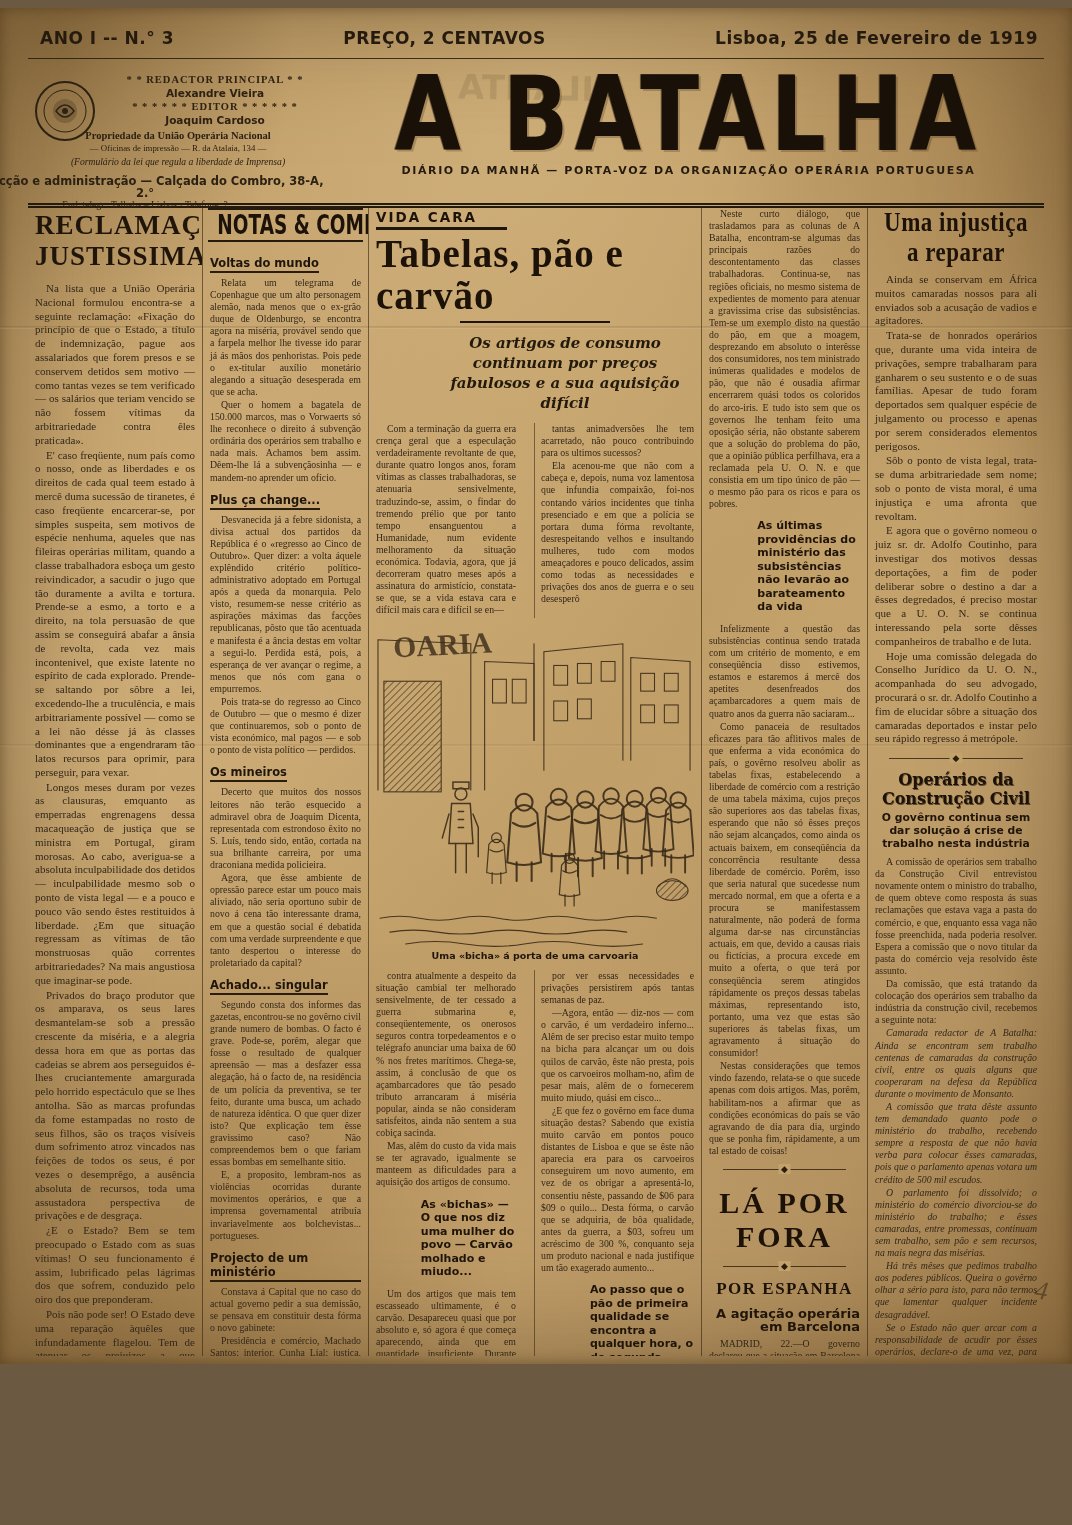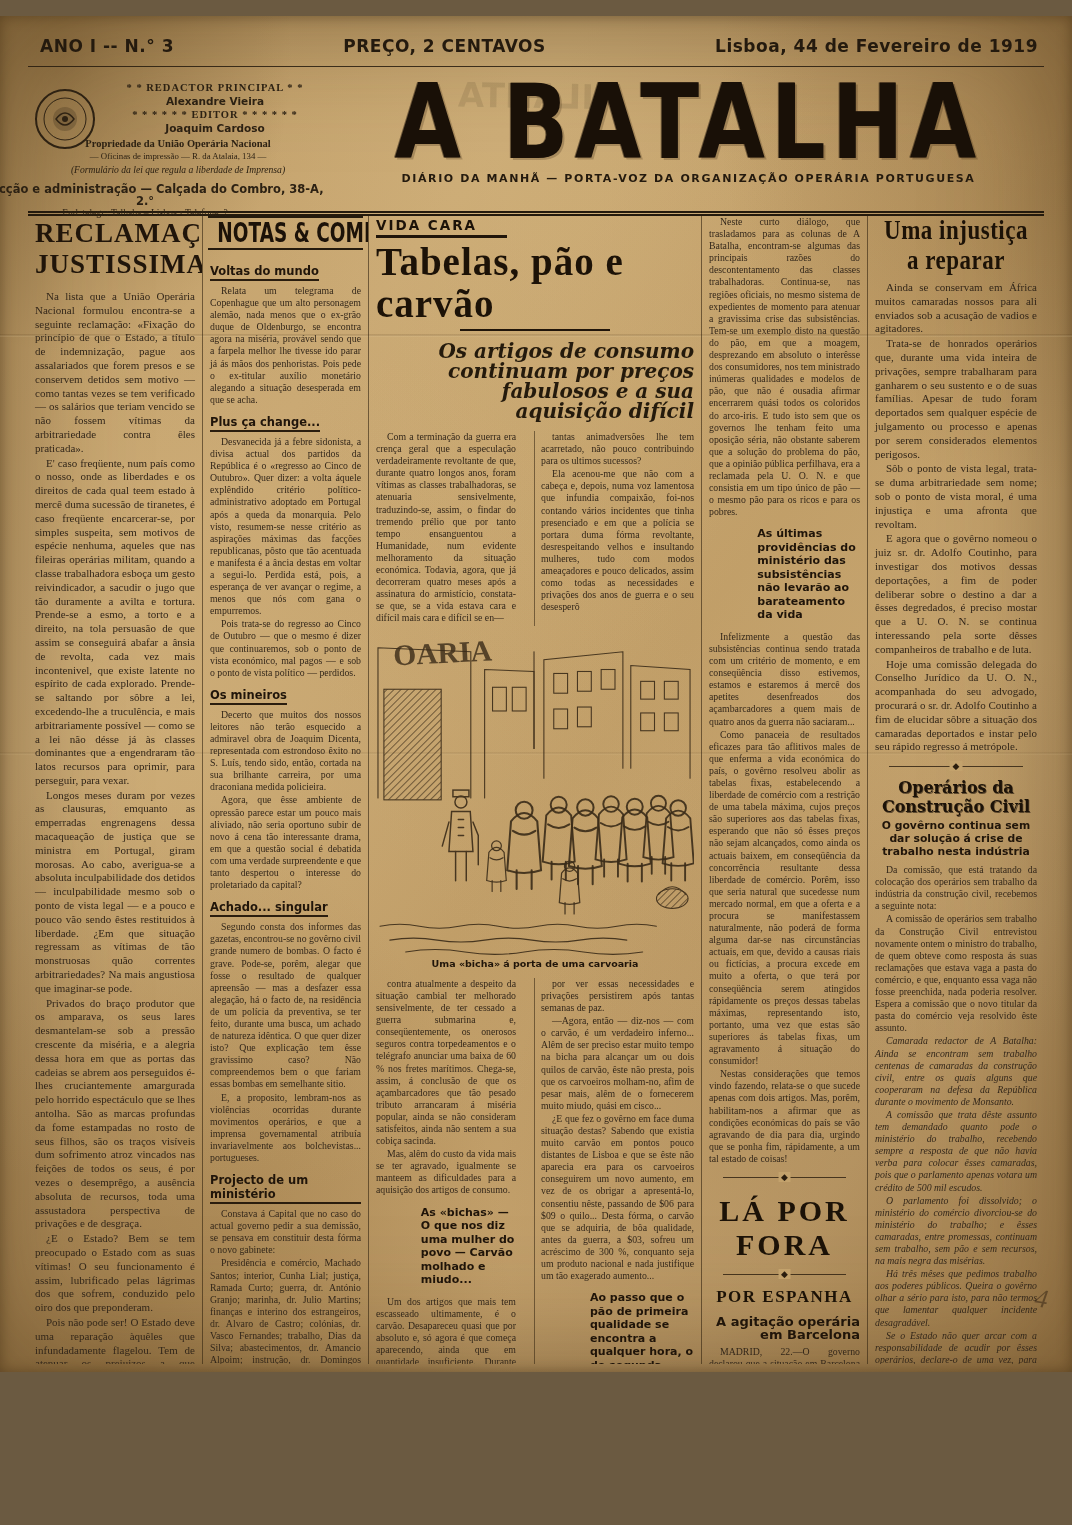--- a/index.html
+++ b/index.html
@@ -1,16 +1,16 @@
 <!DOCTYPE html>
 <html><head>
 <meta charset="utf-8">
 <style>
   html,body{margin:0;padding:0;background:#6b5a41;}
-  .page{position:relative;width:1072px;height:1356px;margin:16px auto;overflow:hidden;
+  .page{position:relative;width:1072px;height:1356px;margin:8px auto;overflow:hidden;
     color:#33271a;font-family:"Liberation Serif",serif;
     background:
       radial-gradient(ellipse at 6% 3%, rgba(82,56,22,.38), transparent 16%),
       radial-gradient(ellipse at 97% 6%, rgba(110,78,36,.30), transparent 22%),
       radial-gradient(ellipse at 50% -5%, rgba(216,186,130,.45), transparent 38%),
       radial-gradient(ellipse at 18% 55%, rgba(219,189,135,.30), transparent 42%),
       radial-gradient(ellipse at 78% 42%, rgba(209,178,122,.25), transparent 45%),
       radial-gradient(ellipse at 90% 92%, rgba(112,80,38,.30), transparent 35%),
       radial-gradient(ellipse at 10% 98%, rgba(105,74,34,.32), transparent 30%),
       linear-gradient(128deg,#c2a069 0%,#c9a873 28%,#bd9a64 55%,#c7a571 82%,#b99560 100%);
@@ -60,22 +60,22 @@
     display:inline-block;padding-bottom:1px;margin:8px 0 4px;color:#20150a;}
   .func{font-family:"DejaVu Sans",sans-serif;font-weight:800;font-size:15px;letter-spacing:.5px;text-align:center;
     transform:scaleY(1.3);margin:8px 0 3px;color:#1c1208;}
   .func-sub,.ccv-sub,.crise-sub{font-family:"DejaVu Sans",sans-serif;font-weight:700;font-size:10.8px;line-height:13px;text-align:center;margin:0 0 6px;color:#20150a;}
   
   .kicker{font-family:"DejaVu Sans",sans-serif;font-weight:800;font-size:13.5px;letter-spacing:2px;
     display:inline-block;border-bottom:3.5px solid #20150a;padding:0 30px 2px 0;color:#1c1208;}
   .headline{font-weight:700;font-size:39px;line-height:42px;letter-spacing:1px;color:#1c1207;margin:3px 0 4px;
     font-family:"Liberation Serif",serif;}
   .headline-rule{width:150px;border-top:2.5px solid #20150a;margin:2px auto 10px;}
-  .deck{font-family:"DejaVu Serif",serif;font-style:italic;font-weight:700;font-size:20px;line-height:20px;
-    text-align:right;margin:0 0 10px 60px;color:#241a0c;}
+  .deck{font-family:"DejaVu Serif",serif;font-style:italic;font-weight:700;font-size:15px;line-height:20px;
+    text-align:center;margin:0 0 10px 60px;color:#241a0c;}
   .cols2{display:grid;grid-template-columns:1fr 1fr;}
   .cols2 > .subcol{min-width:0;}
   .cols2 > .subcol:first-child{border-right:1px solid rgba(50,35,15,.55);padding-right:18px;}
   .cols2 > .subcol:last-child{padding-left:6px;}
   .illus{margin:4px 0 0;}
   .illus svg{display:block;width:100%;height:auto;}
   .capt{font-family:"DejaVu Sans",sans-serif;font-weight:700;font-size:9.5px;line-height:11.5px;text-align:center;margin:3px 8px 8px;color:#20150a;}
   .xhead{font-family:"DejaVu Sans",sans-serif;font-weight:700;font-size:11px;line-height:13.5px;margin:9px 0 9px 32%;color:#1f1409;}
   .lpf{font-weight:700;font-size:30px;letter-spacing:3px;text-align:center;margin:12px 0 0;color:#1c1207;}
   .pes{font-weight:700;font-size:17px;letter-spacing:1.5px;text-align:center;margin:8px 0 2px;color:#1c1207;}
@@ -92,21 +92,21 @@
 <body>
 
 <div class="page">
 
   <div class="crease" style="top:318px"></div>
   <div class="crease" style="top:736px;opacity:.6"></div>
 
   <div class="topbar">
     <span>ANO I -- N.° 3</span>
     <span>PREÇO, 2 CENTAVOS</span>
-    <span>Lisboa, 44 de Fevereiro de 1919</span>
+    <span>Lisboa, 25 de Fevereiro de 1919</span>
   </div>
   <div class="topbar-rule"></div>
 
   <div class="masthead">
     <div class="ghost" style="left:430px;top:6px;font-size:34px;">AILAHTA</div>
     <div class="mast-left">
       <svg class="seal" width="62" height="62" viewBox="0 0 62 62">
         <circle cx="31" cy="31" r="29" fill="none" stroke="#2e2213" stroke-width="2"></circle>
         <circle cx="31" cy="31" r="21" fill="none" stroke="#2e2213" stroke-width="1"></circle>
         <circle cx="31" cy="31" r="29" fill="none" stroke="#2e2213" stroke-width="1" stroke-dasharray="2 3"></circle>
@@ -150,20 +150,21 @@
 
     </section>
 
     <section class="col">
       <div class="notas-wrap">
         <div class="notas-title">NOTAS &amp; COMENTARIOS</div>
       </div>
       <div class="sub2">Voltas do mundo</div>
       <div>
           <p class="para">Relata um telegrama de Copenhague que um alto personagem alemão, nada menos que o ex-grão duque de Oldenburgo, se encontra agora na miséria, provável sendo que a farpela melhor lhe tivesse ido parar já ás mãos dos penhoristas. Pois pede o ex-titular auxílio monetário alegando a situação desesperada em que se acha.</p>
+          <p class="para">Quer o homem a bagatela de 150.000 marcos, mas o Vorwaerts só lhe reconhece o direito á subvenção ordinária dos operários sem trabalho e nada mais. Achamos bem assim. Dêem-lhe lá a subvençãosinha — e mandem-no aprender um ofício.</p>
         </div>
       <div class="sub2">Plus ça change...</div>
       <div>
           <p class="para">Desvanecida já a febre sidonista, a divisa actual dos partidos da República é o «regresso ao Cinco de Outubro». Quer dizer: a volta áquele explêndido critério político-administrativo adoptado em Portugal após a queda da monarquia. Pelo visto, resumem-se nesse critério as aspirações máximas das facções republicanas, pôsto que tão acentuada e manifesta é a ância destas em voltar a segui-lo. Perdida está, pois, a esperança de ver avançar o regime, a menos que nós com gana o empurremos.</p>
           <p class="para">Pois trata-se do regresso ao Cinco de Outubro — que o mesmo é dizer que continuaremos, sob o ponto de vista económico, mal pagos — e sob o ponto de vista político — perdidos.</p>
         </div>
       <div class="sub2">Os mineiros</div>
       <div>
           <p class="para">Decerto que muitos dos nossos leitores não terão esquecido a admiravel obra de Joaquim Dicenta, representada com estrondoso êxito no S. Luís, tendo sido, então, cortada na sua brilhante carreira, por uma draconiana medida policieira.</p>
           <p class="para">Agora, que êsse ambiente de opressão parece estar um pouco mais aliviado, não seria oportuno subir de novo á cena tão interessante drama, em que a questão social é debatida com uma verdade surpreendente e que tanto despertou o interesse do proletariado da capital?</p>
@@ -361,22 +362,22 @@
           <p class="para lg">Ainda se conservam em África muitos camaradas nossos para ali enviados sob a acusação de vadios e agitadores.</p>
           <p class="para lg">Trata-se de honrados operários que, durante uma vida inteira de privações, sempre trabalharam para ganharem o seu sustento e o de suas famílias. Apesar de tudo foram deportados sem qualquer espécie de julgamento ou processo e apenas por serem considerados elementos perigosos.</p>
           <p class="para lg">Sôb o ponto de vista legal, trata-se duma arbitrariedade sem nome; sob o ponto de vista moral, é uma injustiça e uma afronta que revoltam.</p>
           <p class="para lg">E agora que o govêrno nomeou o juiz sr. dr. Adolfo Coutinho, para investigar dos motivos dessas deportações, a fim de poder deliberar sobre o destino a dar a êsses degredados, é preciso mostar que a U. O. N. se continua interessando pela sorte dêsses companheiros de trabalho e de luta.</p>
           <p class="para lg">Hoje uma comissão delegada do Conselho Jurídico da U. O. N., acompanhada do seu advogado, procurará o sr. dr. Adolfo Coutinho a fim de elucidar sôbre a situação dos camaradas deportados e instar pelo seu rápido regresso á metrópole.</p>
         </div>
       <div class="sep"></div>
       <h2 class="ccv">Operários da Construção Civil</h2>
       <div class="ccv-sub">O govêrno continua sem dar solução á crise de trabalho nesta indústria</div>
       <div>
+          <p class="para">A comissão de operários sem trabalho da Construção Civil entrevistou novamente ontem o ministro do trabalho, de quem obteve como resposta ás suas reclamações que estava vaga a pasta do comércio, e que, enquanto essa vaga não fosse preenchida, nada poderia resolver. Espera a comissão que o novo titular da pasta do comércio veja resolvido êste assunto.</p>
           <p class="para">Da comissão, que está tratando da colocação dos operários sem trabalho da indústria da construção civil, recebemos a seguinte nota:</p>
-          <p class="para">A comissão de operários sem trabalho da Construção Civil entrevistou novamente ontem o ministro do trabalho, de quem obteve como resposta ás suas reclamações que estava vaga a pasta do comércio, e que, enquanto essa vaga não fosse preenchida, nada poderia resolver. Espera a comissão que o novo titular da pasta do comércio veja resolvido êste assunto.</p>
         </div>
       <div>
           <p class="para it">Camarada redactor de A Batalha: Ainda se encontram sem trabalho centenas de camaradas da construção civil, entre os quais alguns que cooperaram na defesa da República durante o movimento de Monsanto.</p>
           <p class="para it">A comissão que trata dêste assunto tem demandado quanto pode o ministério do trabalho, recebendo sempre a resposta de que não havia verba para colocar êsses camaradas, pois que o parlamento apenas votara um crédito de 500 mil escudos.</p>
           <p class="para it">O parlamento foi dissolvido; o ministério do comércio divorciou-se do ministério do trabalho; e êsses camaradas, entre promessas, continuam sem trabalho, sem pão e sem recursos, na mais negra das misérias.</p>
           <p class="para it">Há três mêses que pedimos trabalho aos poderes públicos. Queira o govêrno olhar a sério para isto, para não termos que lamentar qualquer incidente desagradável.</p>
           <p class="para it">Se o Estado não quer arcar com a responsabilidade de acudir por êsses operários, declare-o de uma vez, para que a indústria da construção civil procure desenvencilhar-se e não fique á mercê de promessas que se não cumprem.</p>
           <p class="para it">Há operários com fome. Preciso é que o govêrno inadiávelmente lhes acuda, colocando-os, pois com a crise e a fome extra pão porta, nos a caminho pela janela.—A comissão.</p>
         </div>
       <div class="sep"></div>

